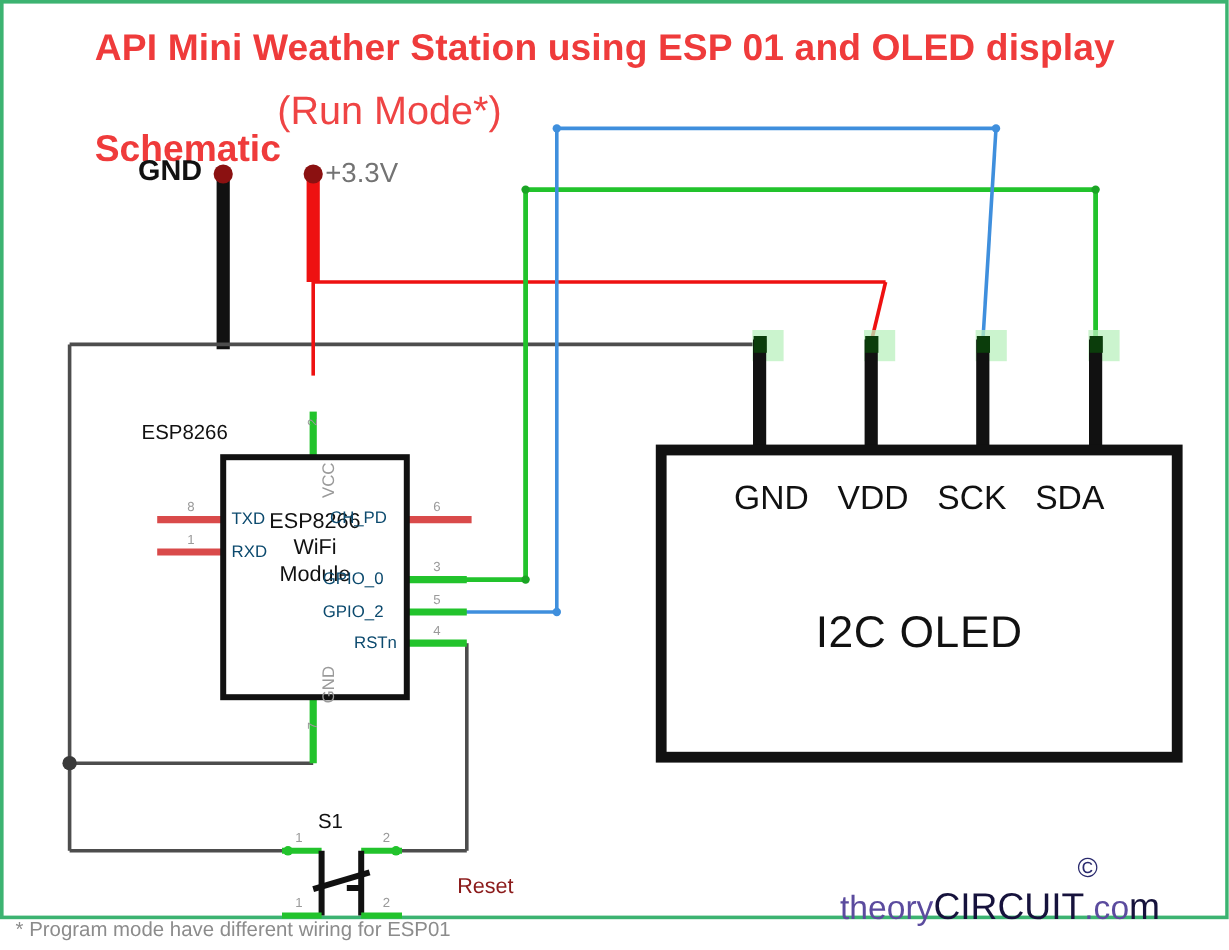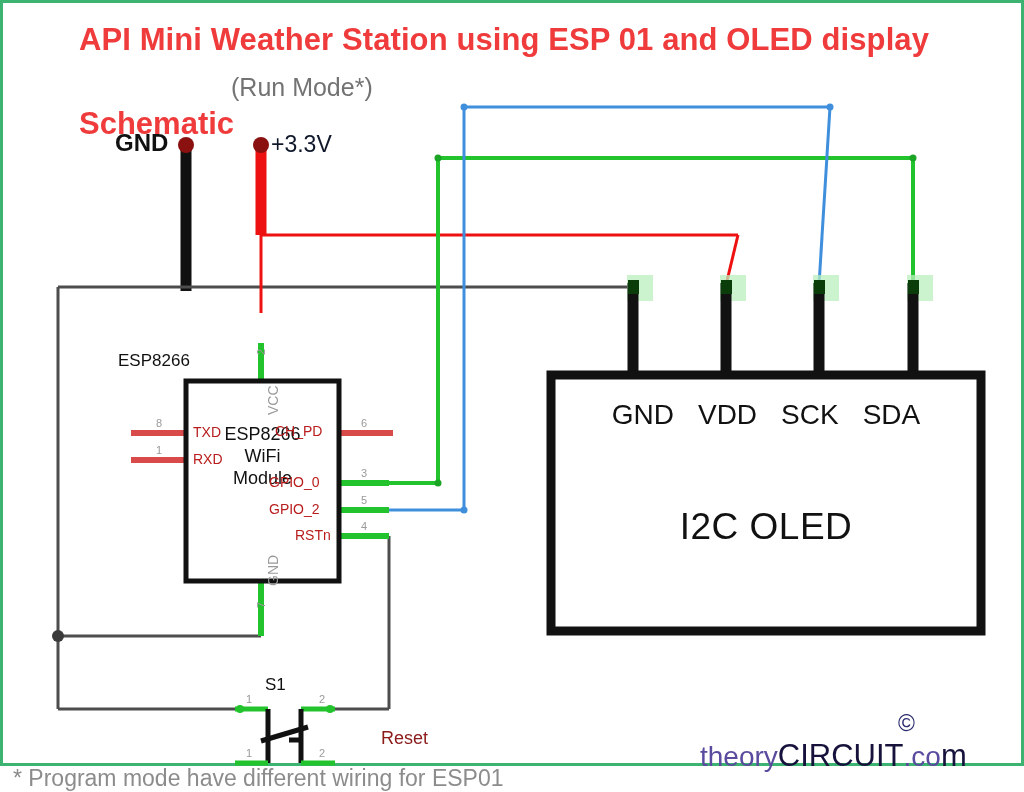--- a/index.html
+++ b/index.html
@@ -20,41 +20,41 @@
     position:absolute;left:76px;top:19px;
     font-size:31px;color:#ef3b3b;font-weight:700;
     letter-spacing:.1px;white-space:nowrap;
   }
   .ttl-sub{
     position:absolute;left:76px;top:63px;
     font-size:31px;color:#ef3b3b;font-weight:700;white-space:nowrap;margin-top:40px;
   }
   .ttl-mode{
     position:absolute;left:228px;top:70px;
-    font-size:25px;color:#737373;font-weight:400;white-space:nowrap;
+    font-size:33px;color:#ef4444;font-weight:400;white-space:nowrap;
   }
   .lbl-gnd{
     position:absolute;left:112px;top:126px;
     font-size:24px;color:#111;font-weight:700;white-space:nowrap;
   }
   .lbl-33v{
     position:absolute;left:268px;top:128px;
-    font-size:23px;color:#0f172a;font-weight:400;white-space:nowrap;
+    font-size:23px;color:#737373;font-weight:400;white-space:nowrap;
   }
   .lbl-esp-name{
     position:absolute;left:115px;top:348px;
     font-size:17px;color:#111;font-weight:400;white-space:nowrap;
   }
   .chip-title{
     position:absolute;left:183px;top:420px;width:153px;
     text-align:center;font-size:18px;color:#111;line-height:22px;
     font-weight:400;
   }
   .pin-lab{
-    position:absolute;font-size:14px;color:#b91c1c;
+    position:absolute;font-size:14px;color:#0c4a6e;
     font-weight:400;white-space:nowrap;
   }
   .pin-lab.r{text-align:right;}
   .pin-num{
     position:absolute;font-size:11px;color:#9a9a9a;white-space:nowrap;
   }
   .vrot{
     position:absolute;font-size:14px;color:#9a9a9a;white-space:nowrap;
     transform:rotate(-90deg);transform-origin:left top;
   }
@@ -85,21 +85,21 @@
   .lbl-s1{
     position:absolute;left:262px;top:672px;
     font-size:17px;color:#111;font-weight:400;
   }
   .lbl-reset{
     position:absolute;left:378px;top:725px;
     font-size:18px;color:#8b1a1a;font-weight:400;
   }
   .footnote{
     position:absolute;left:10px;top:762px;
-    font-size:23px;color:#8c8c8c;font-weight:400;white-space:nowrap;
+    font-size:17px;color:#8c8c8c;font-weight:400;white-space:nowrap;
   }
   .logo{
     position:absolute;left:697px;top:735px;
     font-size:28px;white-space:nowrap;font-weight:400;
   }
   .logo .a{color:#5b4b9e;}
   .logo .b{color:#16123c;font-size:31px;}
   .logo .c{color:#5b4b9e;}
   .logo .d{color:#16123c;font-size:31px;}
   .logo-c{

